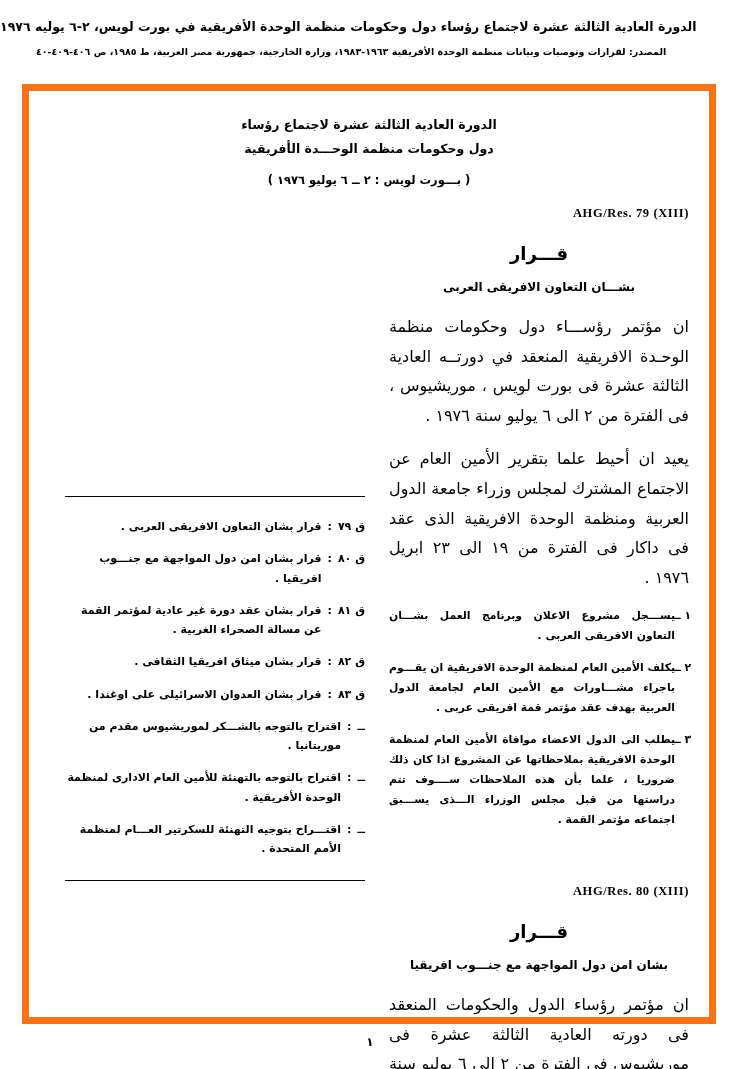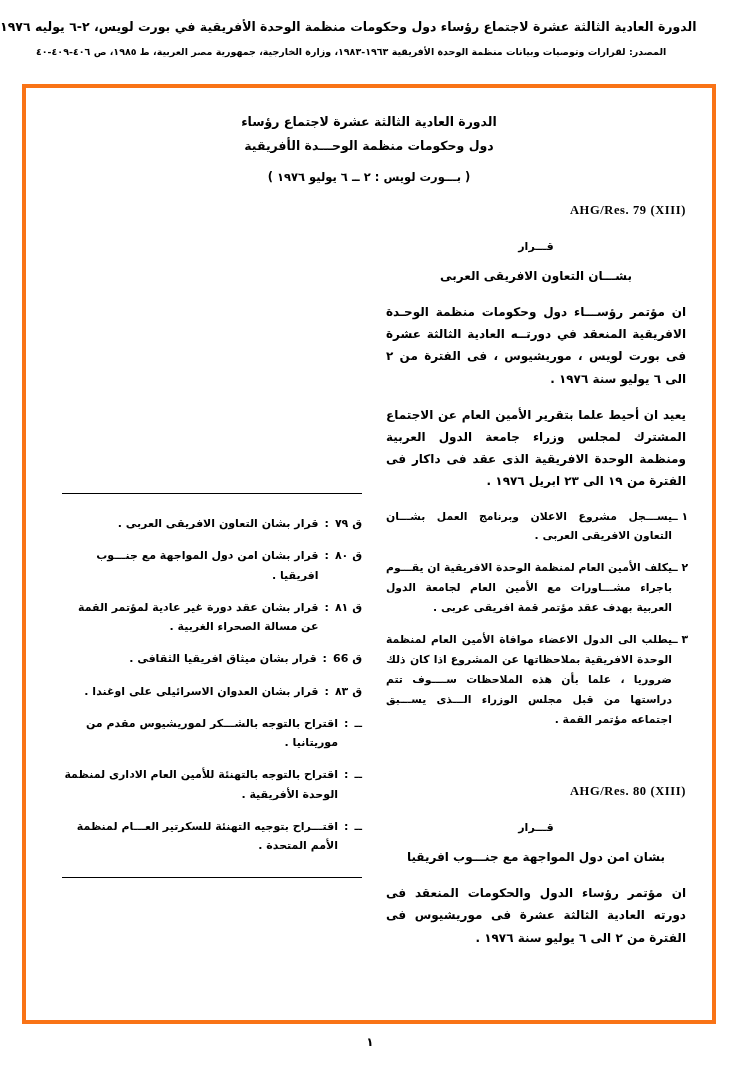--- a/index.html
+++ b/index.html
@@ -38,21 +38,21 @@
     padding-left: 36px;
   }
 
   
   .page-frame {
     position: absolute;
     top: 84px;
     left: 22px;
     width: 694px;
     height: 940px;
-    border: 4px solid #f97316;
+    border: 7px solid #f97316;
     box-sizing: border-box;
     background: #ffffff;
   }
 
   
   .title-block {
     margin-top: 22px;
     text-align: center;
   }
   .title-block .t1,
@@ -99,35 +99,35 @@
     text-align: right;
     font-size: 12.5px;
     font-weight: bold;
     letter-spacing: 0.6px;
     margin-bottom: 22px;
   }
   .res-code.second { margin-top: 54px; }
 
   .kararat {
     text-align: center;
-    font-size: 11px;
+    font-size: 18px;
     font-weight: bold;
     letter-spacing: 3px;
     margin-bottom: 16px;
   }
   .subject {
     text-align: center;
     font-size: 12px;
     font-weight: bold;
     margin-bottom: 18px;
     letter-spacing: 0.4px;
   }
   .para {
-    font-size: 12px;
-    font-weight: bold;
+    font-size: 16px;
+    font-weight: normal;
     line-height: 1.85;
     text-align: justify;
     margin-bottom: 14px;
   }
 
   .numbered {
     font-size: 10.8px;
     font-weight: bold;
     line-height: 1.85;
     text-align: justify;
@@ -248,21 +248,21 @@
         <span class="toc-text">قرار بشان امن دول المواجهة مع جنـــوب افريقيا .</span>
       </div>
 
       <div class="toc-item">
         <span class="toc-key">ق ٨١</span>
         <span class="toc-colon">:</span>
         <span class="toc-text">قرار بشان عقد دورة غير عادية لمؤتمر القمة عن مسالة الصحراء الغربية .</span>
       </div>
 
       <div class="toc-item">
-        <span class="toc-key">ق 66</span>
+        <span class="toc-key">ق ٨٢</span>
         <span class="toc-colon">:</span>
         <span class="toc-text">قرار بشان ميثاق افريقيا الثقافى .</span>
       </div>
 
       <div class="toc-item">
         <span class="toc-key">ق ٨٣</span>
         <span class="toc-colon">:</span>
         <span class="toc-text">قرار بشان العدوان الاسرائيلى على اوغندا .</span>
       </div>
 

